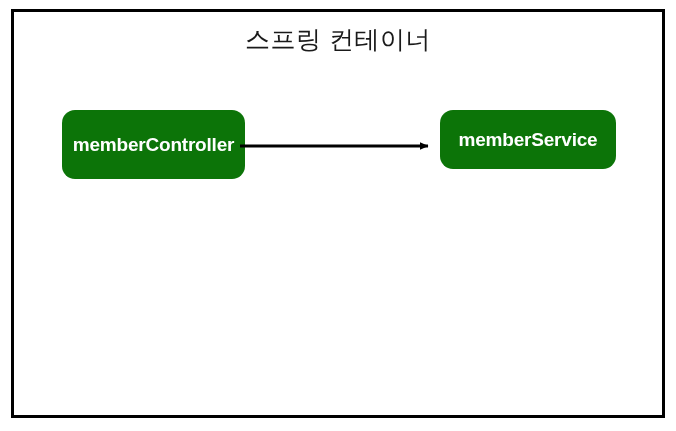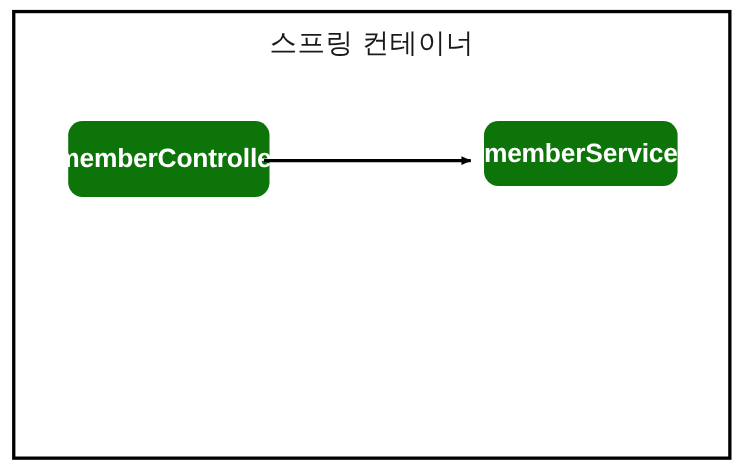--- a/index.html
+++ b/index.html
@@ -52,21 +52,21 @@
 
   
   .bean-box {
     position: absolute;
     box-sizing: border-box;
     border-radius: 13px;
     display: flex;
     align-items: center;
     justify-content: center;
     color: #ffffff;
-    font-size: 24px;
+    font-size: 19px;
     font-weight: bold;
     letter-spacing: -0.2px;
     white-space: nowrap;
     user-select: none;
   }
 
   #bean-member-controller {
     left: 62px;
     top: 110px;
     width: 183px;

